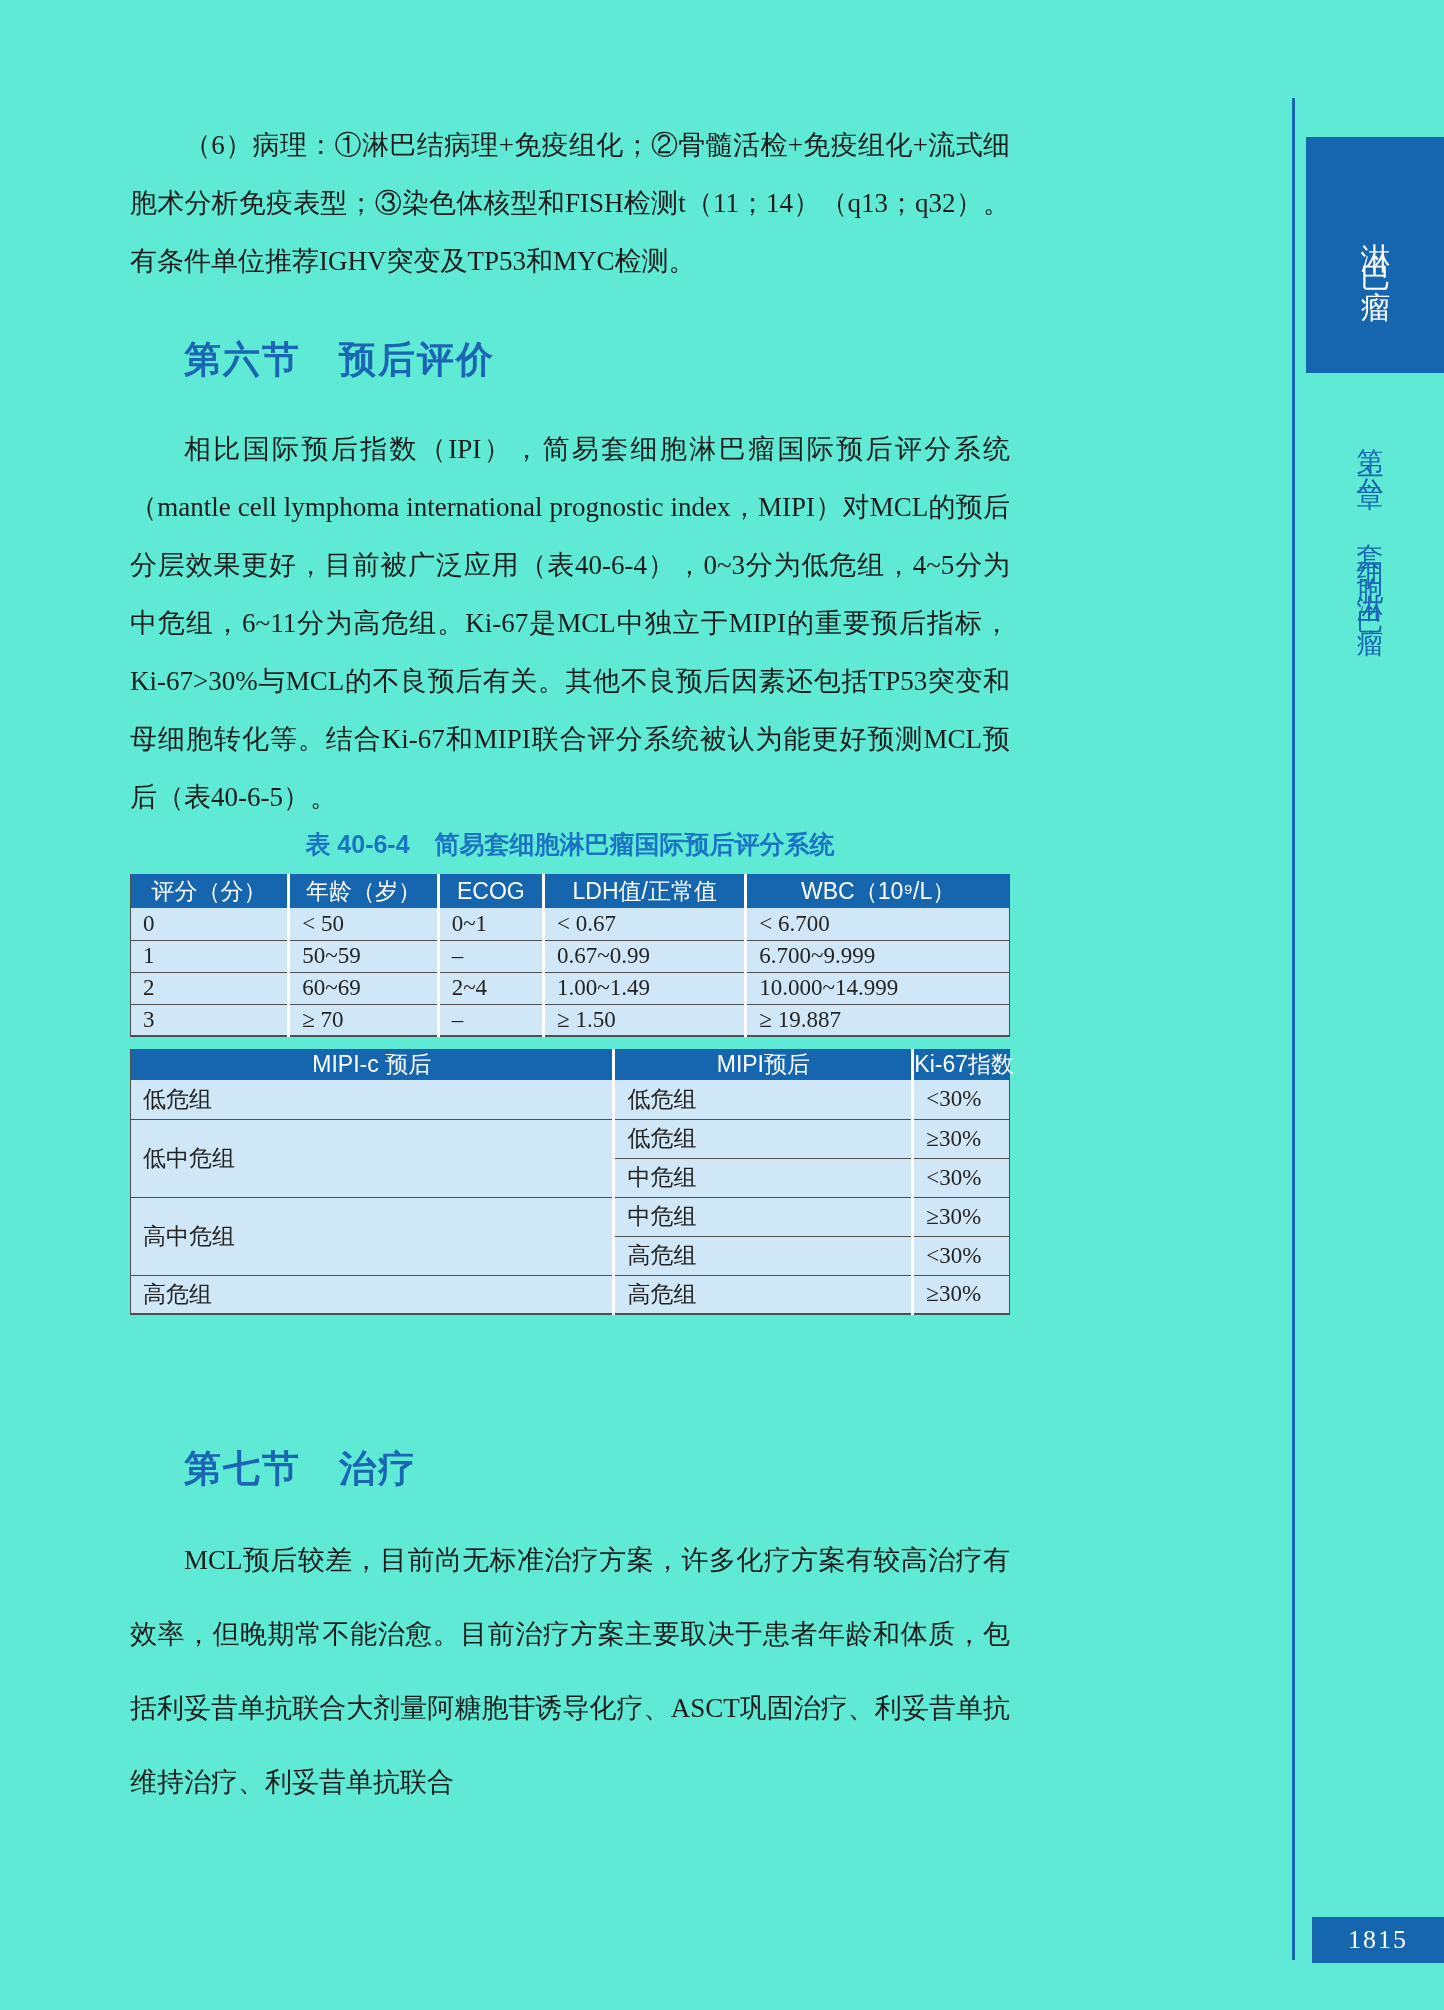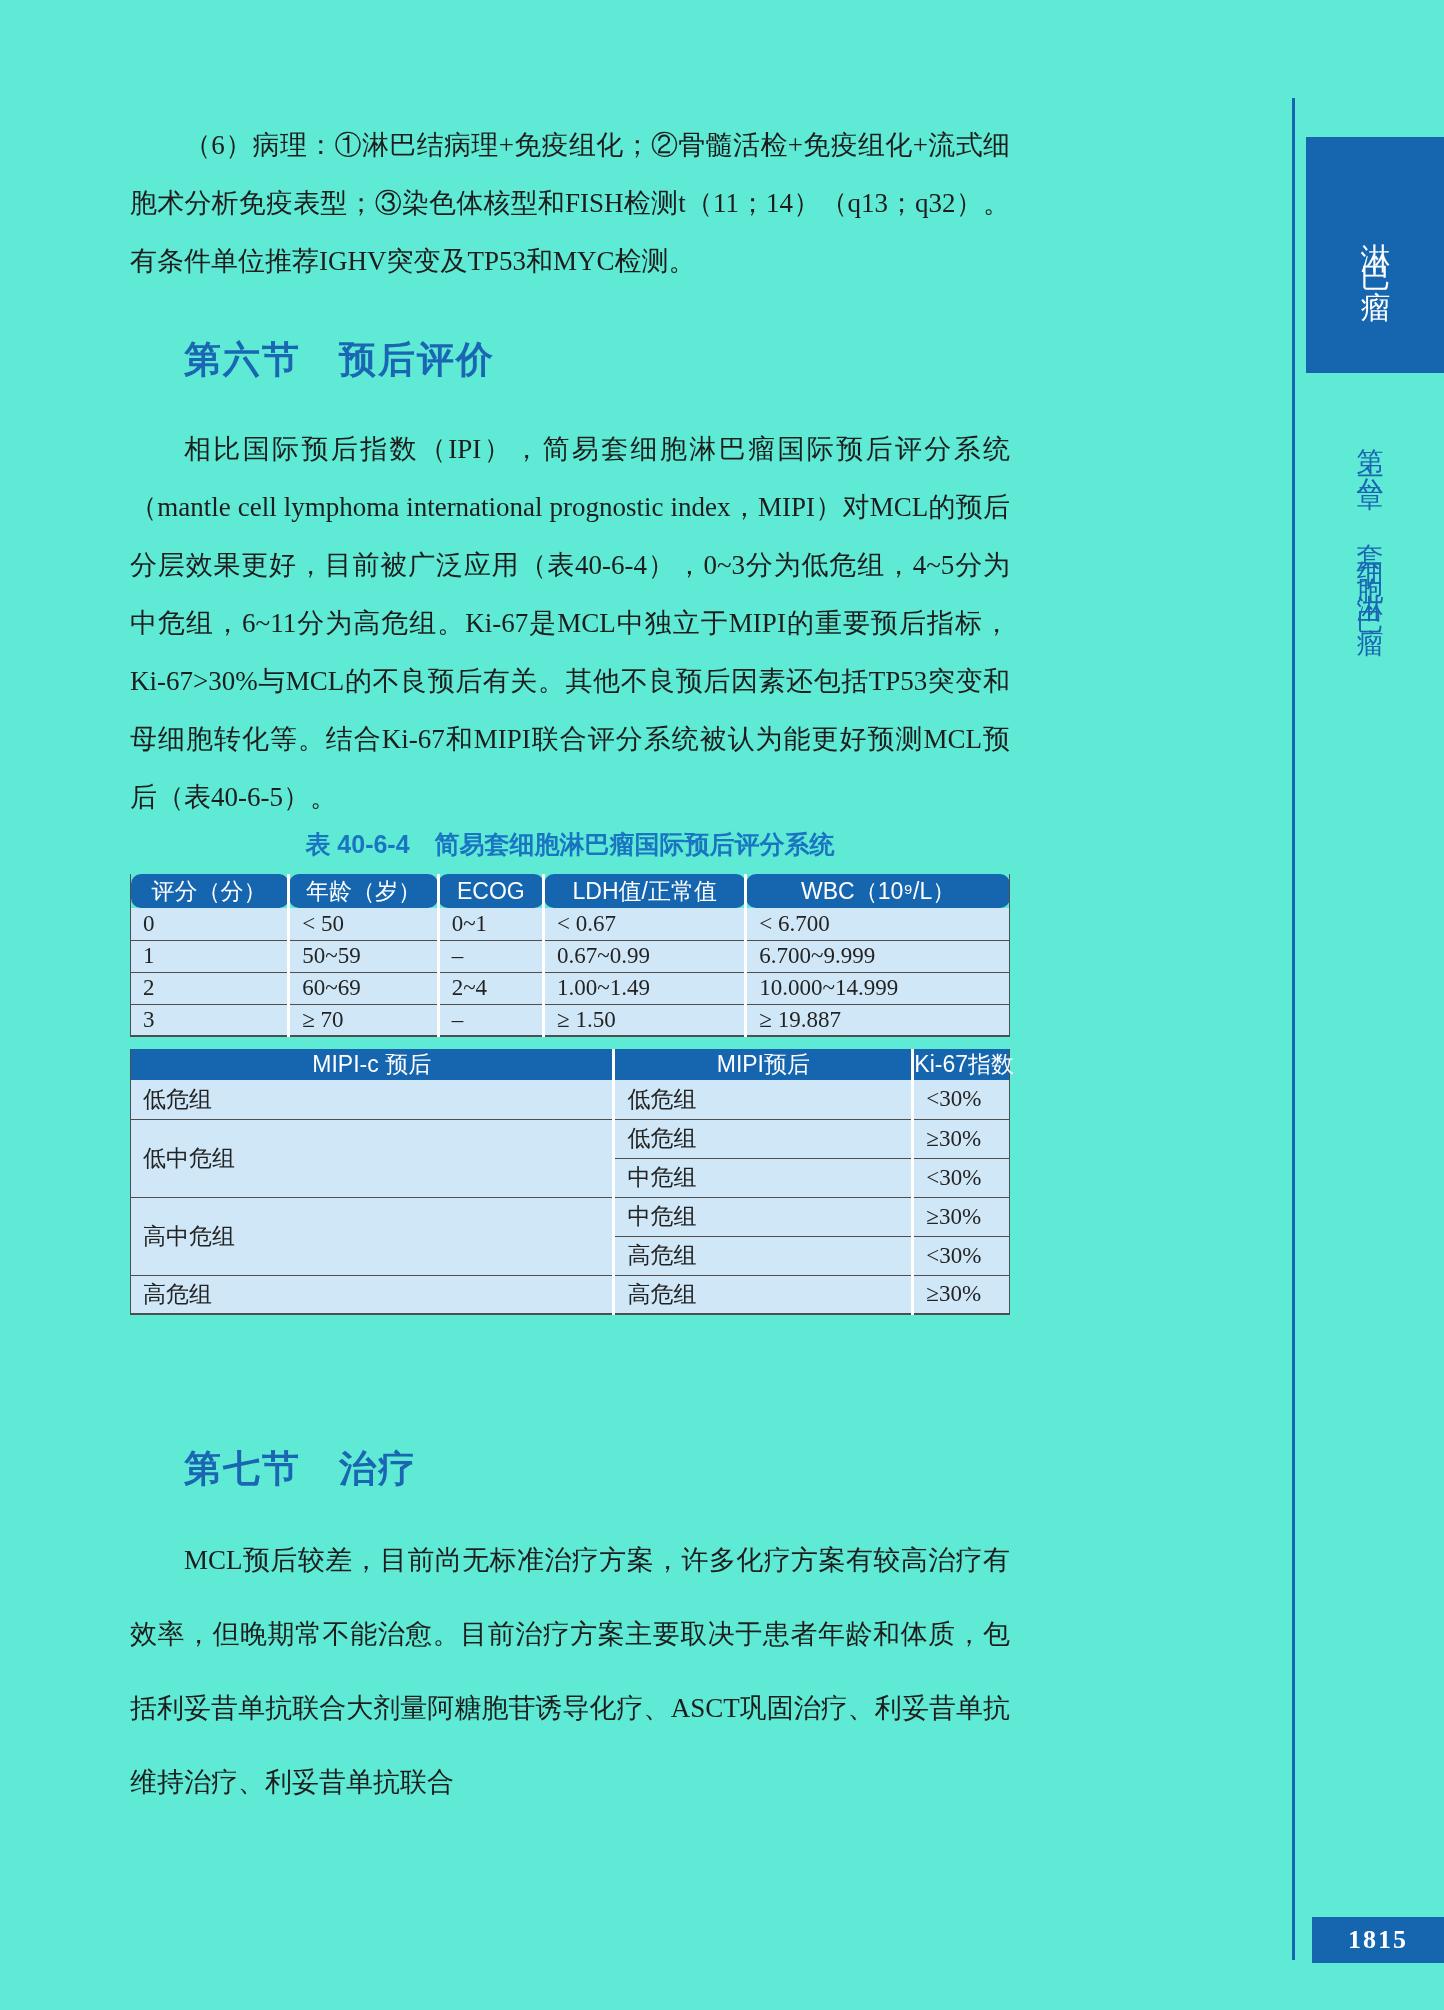--- a/index.html
+++ b/index.html
@@ -21,35 +21,35 @@
   #s7 { margin-top:130px; }
 
   .tbl-caption { font-family:"Liberation Sans","DejaVu Sans",sans-serif; font-weight:bold; font-size:25px; line-height:36px; color:#1a74c2; text-align:center; }
   #cap1 { }
   #cap2 { margin-top:36px; }
 
   table { width:100%; border-collapse:collapse; table-layout:fixed; border:1px solid #4e4e4e; border-top:none; border-bottom:2px solid #4e4e4e; }
   #t1 { margin-top:12px; }
   #t2 { margin-top:12px; }
   th { background:#1566af; color:#ffffff; font-family:"Liberation Sans","DejaVu Sans",sans-serif; font-weight:normal; font-size:23px; text-align:center; white-space:nowrap; }
-  #t1 th { height:34px;border-radius:10px; }
+  #t1 th { height:34px; }
   #t2 th { height:20px; }
   td { background:#cfe7f7; font-size:23px; padding-left:12px; color:#232323; }
   #t1 td { height:32px; }
   #t2 td { height:39px; }
   tbody td { border-top:1px solid #4e4e4e; }
   tbody tr.first-row td { border-top:none; }
   .csep { border-left:3px solid #ffffff; }
 
   
   .side-rule { position:absolute; left:1292px; top:98px; width:3px; height:1862px; background:#1566af; }
   .side-tab { position:absolute; left:1306px; top:137px; width:138px; height:236px; background:#1566af; display:flex; align-items:center; justify-content:center; }
   .side-tab .v-text { writing-mode:vertical-rl; color:#ffffff; font-family:"Liberation Sans","DejaVu Sans",sans-serif; font-size:30px; letter-spacing:24px; }
   .chapter { position:absolute; left:1352px; top:427px; writing-mode:vertical-rl; color:#1a66b2; font-family:"Liberation Sans","DejaVu Sans",sans-serif; font-size:27px; letter-spacing:17px; }
-  .page-badge { position:absolute; left:1312px; top:1917px; width:132px; height:46px; background:#1566af; color:#ffffff; display:flex; align-items:center; justify-content:center; font-family:"Liberation Serif","DejaVu Serif",serif; font-weight:bold; font-size:26px; letter-spacing:2px; }
+  .page-badge { position:absolute; left:1312px; top:1917px; width:132px; height:46px; background:#1566af; color:#ffffff; display:flex; align-items:center; justify-content:center; font-family:"Liberation Serif","DejaVu Serif",serif; font-weight:normal; font-size:26px; letter-spacing:2px; }
 </style>
 </head>
 <body>
 
 <div class="page">
 
   <div class="content">
 
     <p class="body-par" id="p6">（6）病理：①淋巴结病理+免疫组化；②骨髓活检+免疫组化+流式细胞术分析免疫表型；③染色体核型和FISH检测t（11；14）（q13；q32）。有条件单位推荐IGHV突变及TP53和MYC检测。</p>
 

